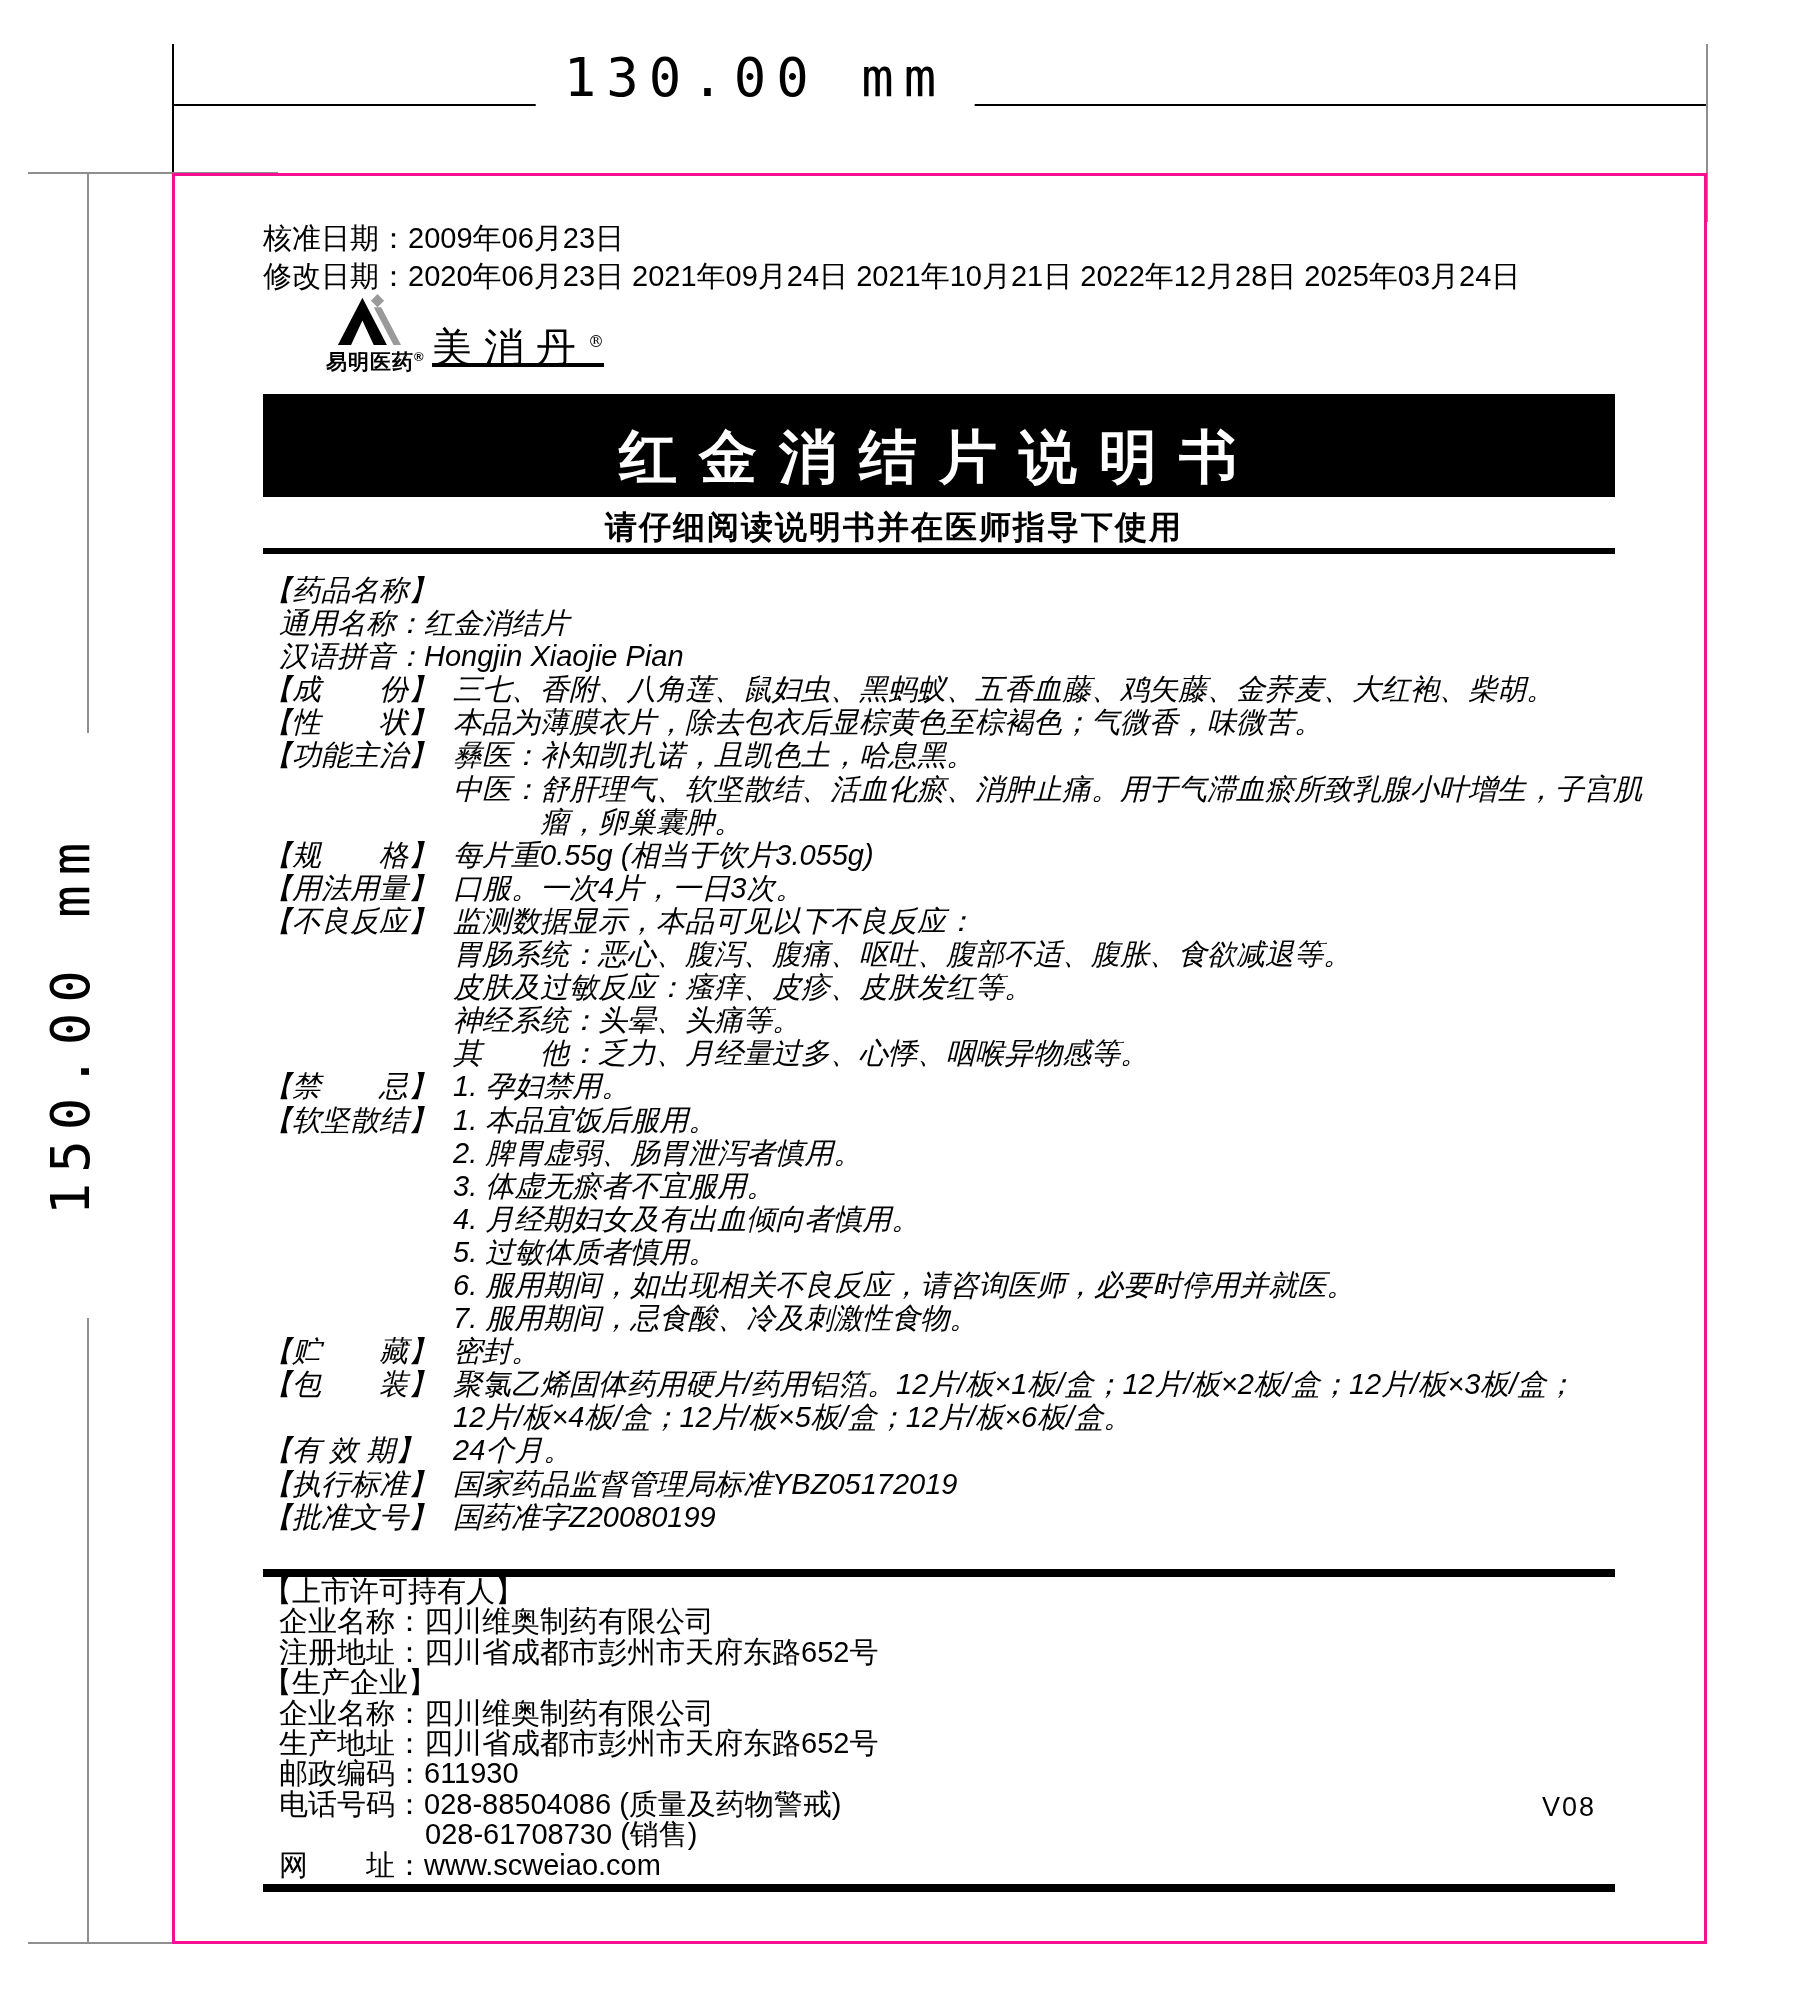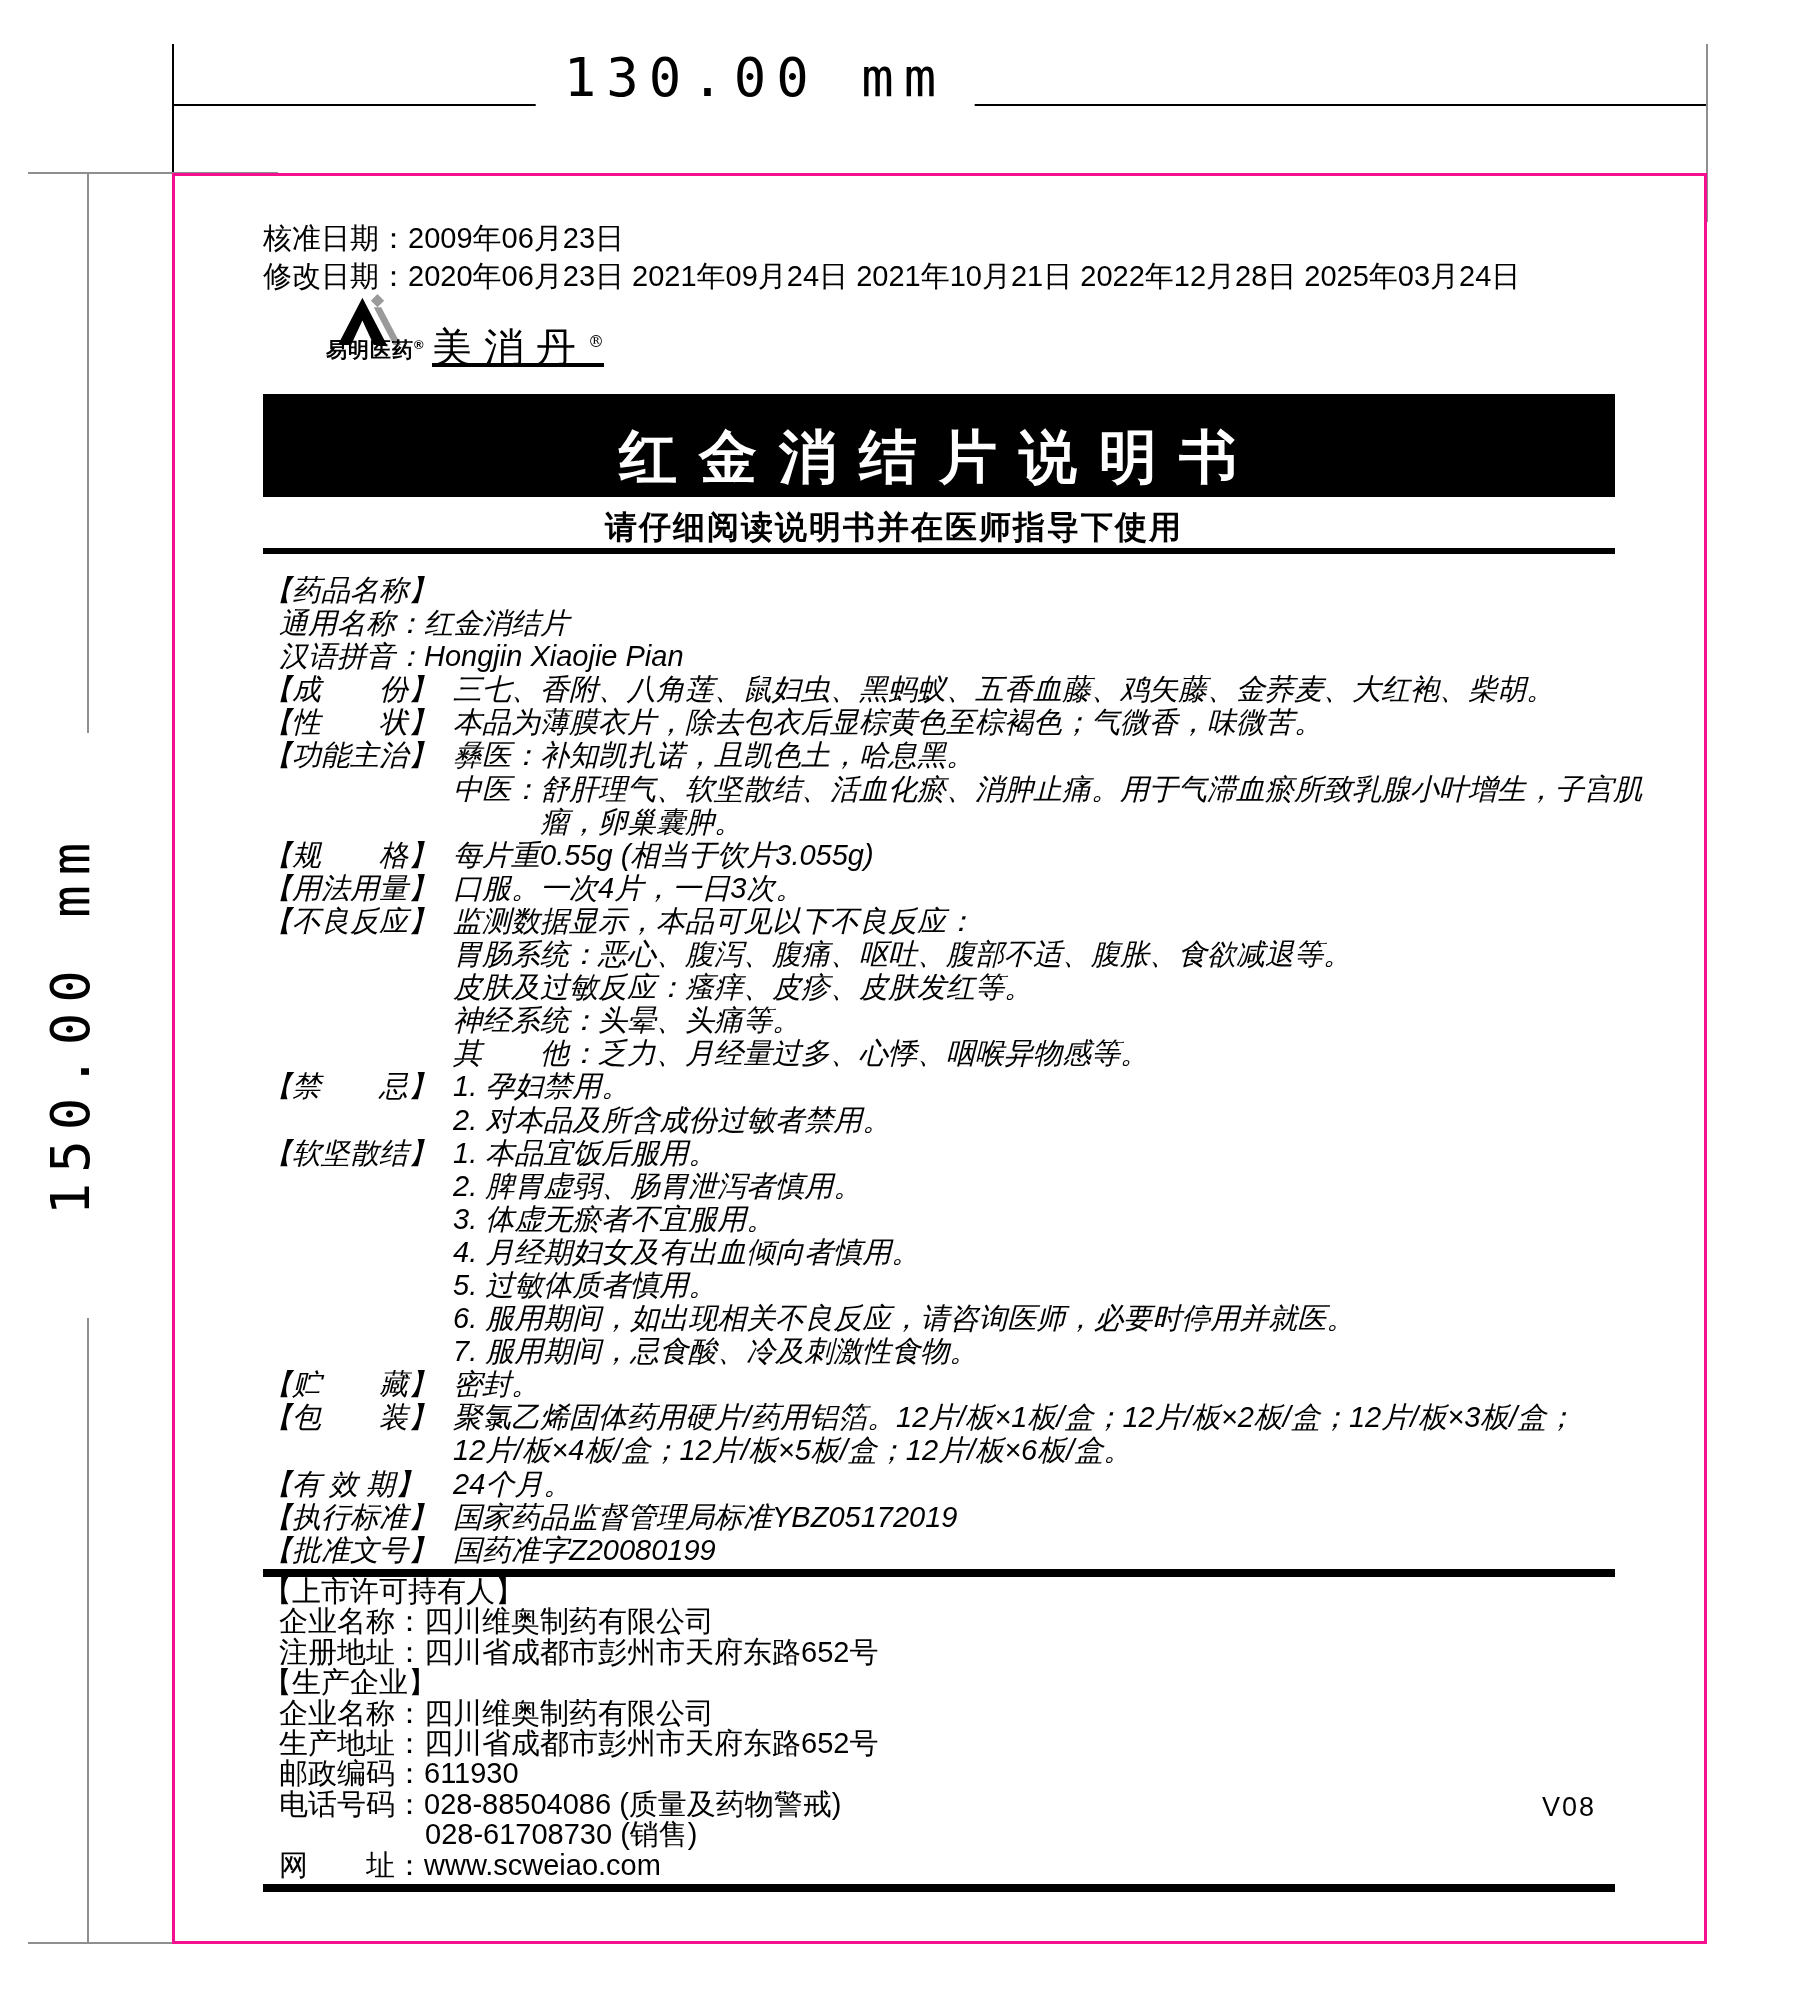--- a/index.html
+++ b/index.html
@@ -27,21 +27,21 @@
   .stub-bottom { position:absolute; left:28px; top:1942px; width:250px; height:2px; background:var(--ruler-gray,#8f8f8f); }
   .dieline {
     position:absolute; left:172px; top:173px; width:1535px; height:1771px;
     border:3px solid var(--dieline-pink,#f5108f); box-sizing:border-box;
   }
   .bottom-bar { position:absolute; left:0; top:2004px; width:1820px; height:8px; background:var(--bottom-bar-teal,#2d5046); }
 
   
   .dates { position:absolute; left:263px; top:219px; font-size:29px; line-height:38px; white-space:nowrap; }
   .logo-mark { position:absolute; left:336px; top:294px; }
-  .logo-company { position:absolute; left:326px; top:336px; font-size:21px; font-weight:bold; letter-spacing:1px; white-space:nowrap; }
+  .logo-company { position:absolute; left:326px; top:348px; font-size:21px; font-weight:bold; letter-spacing:1px; white-space:nowrap; }
   .logo-company .reg { font-size:13px; vertical-align:super; }
   .logo-brand { position:absolute; left:432px; top:320px; font-family:"DejaVu Serif", serif; font-size:40px; letter-spacing:12px; white-space:nowrap;text-decoration:underline; }
   .logo-brand .reg { font-size:16px; vertical-align:super; letter-spacing:0; }
   .title-bar {
     position:absolute; left:263px; top:394px; width:1352px; height:103px; background:#000;
     color:#fff; display:flex; align-items:flex-end; justify-content:center;
     font-size:58px; font-weight:bold; letter-spacing:22px; white-space:nowrap;
   }
   .subtitle {
     position:absolute; left:263px; top:506px; width:1262px; text-align:center;
@@ -105,21 +105,20 @@
       <div class="text-line" style="padding-left: 190px;"><span class="txt">中医：舒肝理气、软坚散结、活血化瘀、消肿止痛。用于气滞血瘀所致乳腺小叶增生，子宫肌</span></div>
       <div class="text-line" style="padding-left: 277px;"><span class="txt">瘤，卵巢囊肿。</span></div>
       <div class="text-line"><span class="lbl fixed">【规　　格】</span><span class="txt">每片重0.55g (相当于饮片3.055g)</span></div>
       <div class="text-line"><span class="lbl fixed">【用法用量】</span><span class="txt">口服。一次4片，一日3次。</span></div>
       <div class="text-line"><span class="lbl fixed">【不良反应】</span><span class="txt">监测数据显示，本品可见以下不良反应：</span></div>
       <div class="text-line" style="padding-left: 190px;"><span class="txt">胃肠系统：恶心、腹泻、腹痛、呕吐、腹部不适、腹胀、食欲减退等。</span></div>
       <div class="text-line" style="padding-left: 190px;"><span class="txt">皮肤及过敏反应：瘙痒、皮疹、皮肤发红等。</span></div>
       <div class="text-line" style="padding-left: 190px;"><span class="txt">神经系统：头晕、头痛等。</span></div>
       <div class="text-line" style="padding-left: 190px;"><span class="txt">其　　他：乏力、月经量过多、心悸、咽喉异物感等。</span></div>
       <div class="text-line"><span class="lbl fixed">【禁　　忌】</span><span class="txt">1. 孕妇禁用。</span></div>
-      <div class="text-line" style="padding-left: 190px;"><span class="txt">2. 对本品及所含成份过敏者禁用。</span></div>
       <div class="text-line"><span class="lbl fixed">【软坚散结】</span><span class="txt">1. 本品宜饭后服用。</span></div>
       <div class="text-line" style="padding-left: 190px;"><span class="txt">2. 脾胃虚弱、肠胃泄泻者慎用。</span></div>
       <div class="text-line" style="padding-left: 190px;"><span class="txt">3. 体虚无瘀者不宜服用。</span></div>
       <div class="text-line" style="padding-left: 190px;"><span class="txt">4. 月经期妇女及有出血倾向者慎用。</span></div>
       <div class="text-line" style="padding-left: 190px;"><span class="txt">5. 过敏体质者慎用。</span></div>
       <div class="text-line" style="padding-left: 190px;"><span class="txt">6. 服用期间，如出现相关不良反应，请咨询医师，必要时停用并就医。</span></div>
       <div class="text-line" style="padding-left: 190px;"><span class="txt">7. 服用期间，忌食酸、冷及刺激性食物。</span></div>
       <div class="text-line"><span class="lbl fixed">【贮　　藏】</span><span class="txt">密封。</span></div>
       <div class="text-line"><span class="lbl fixed">【包　　装】</span><span class="txt">聚氯乙烯固体药用硬片/药用铝箔。12片/板×1板/盒；12片/板×2板/盒；12片/板×3板/盒；</span></div>
       <div class="text-line" style="padding-left: 190px;"><span class="txt">12片/板×4板/盒；12片/板×5板/盒；12片/板×6板/盒。</span></div>

